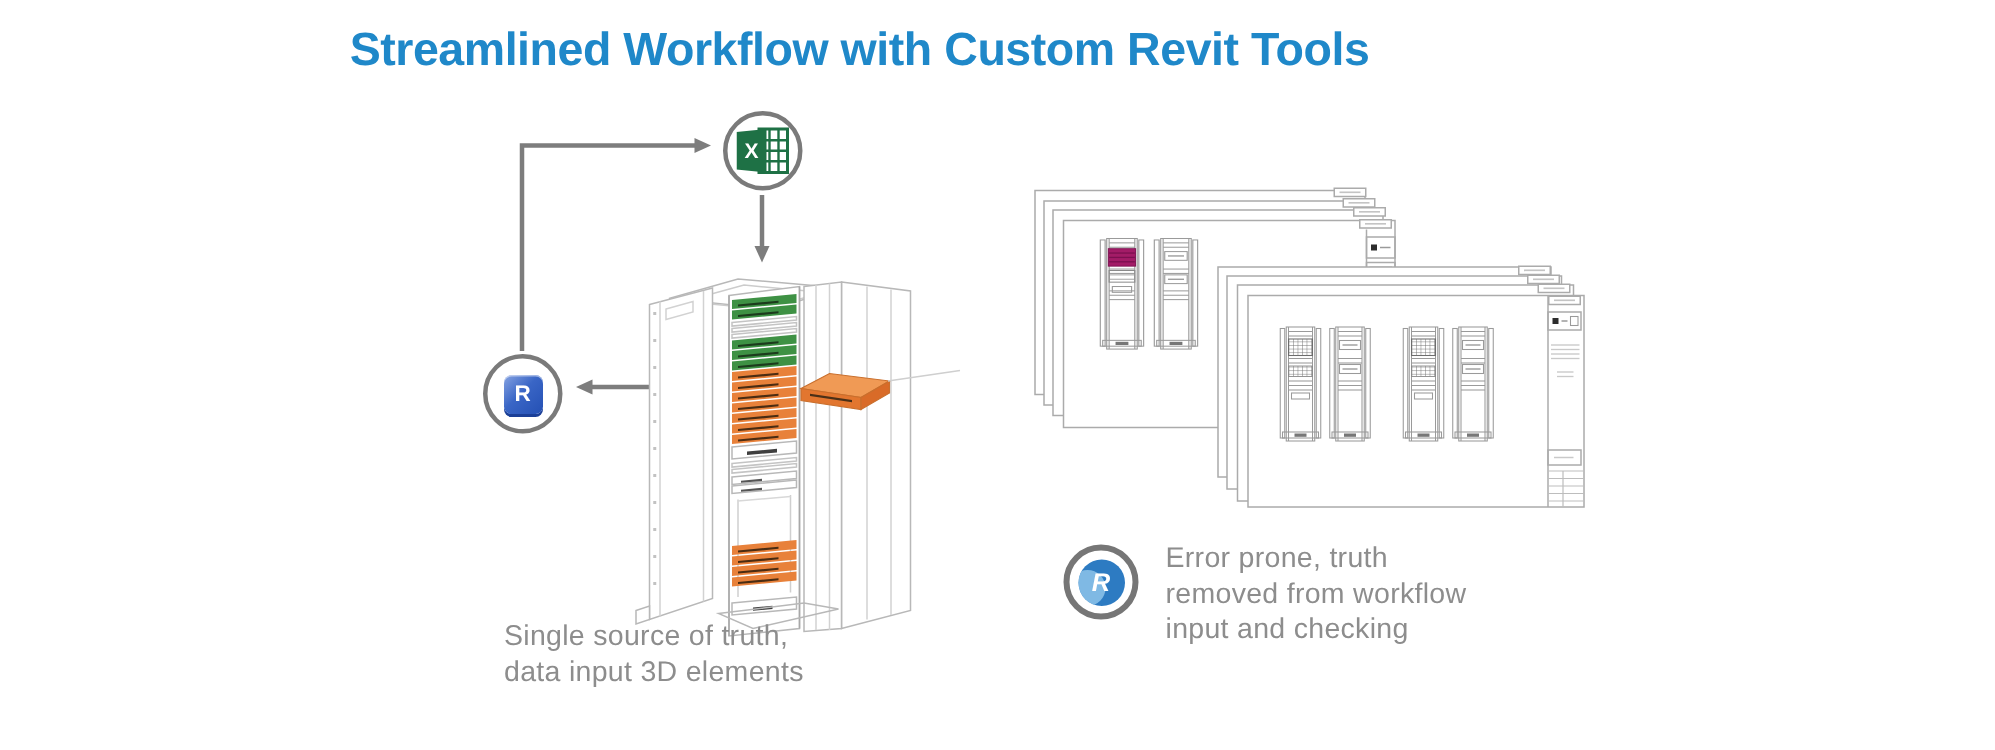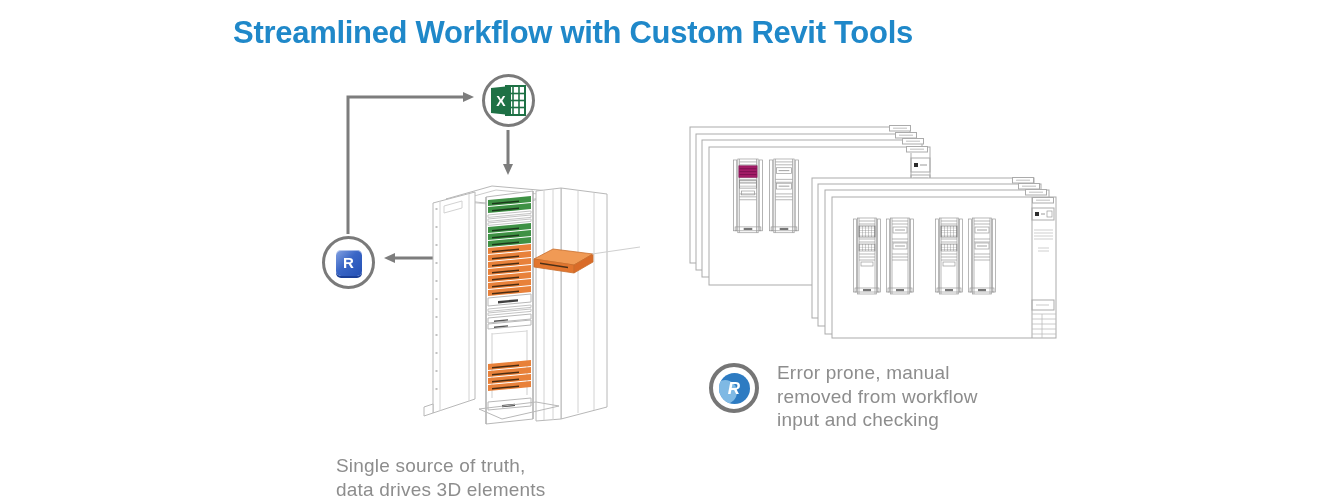--- a/index.html
+++ b/index.html
@@ -8,21 +8,21 @@
     font-family:"Liberation Sans", sans-serif;
   }
   .abs{position:absolute;}
   #title{
     left:0;right:0;top:15px;text-align:center;
     font-size:31px;font-weight:700;letter-spacing:-0.3px;color:#1f88c9;
   }
   .cap{
     font-size:19px;line-height:23.5px;color:#8d8d8d;letter-spacing:0.2px;
   }
-  #caption-left{left:336px;top:454px;}
+  #caption-left{left:336px;top:413px;}
   #caption-right{left:777px;top:361px;}
   
   .ring{
     background:#fff;border-radius:50%;display:flex;align-items:center;justify-content:center;
   }
   #excel-circle{left:482px;top:74px;width:47px;height:47px;border:3px solid #7a7a7a;}
   #revit-circle{left:322px;top:236px;width:47px;height:47px;border:3px solid #7a7a7a;}
   #revu-circle{left:709px;top:363px;width:42px;height:42px;border:4px solid #767676;}
   #revit-badge{
     width:26px;height:26px;border-radius:5px;
@@ -319,21 +319,21 @@
 
   <div id="revu-circle" class="abs ring">
     <div id="revu-logo">
       <div id="revu-swoosh"></div>
       <span id="revu-letter">R</span>
     </div>
   </div>
 
   <div id="caption-left" class="abs cap">
     <div>Single source of truth,</div>
-    <div>data drives 3D elements</div>
+    <div>data input 3D elements</div>
   </div>
   <div id="caption-right" class="abs cap">
-    <div>Error prone, manual</div>
+    <div>Error prone, truth</div>
     <div>removed from workflow</div>
     <div>input and checking</div>
   </div>
 
 </div>
 
 </body></html>

